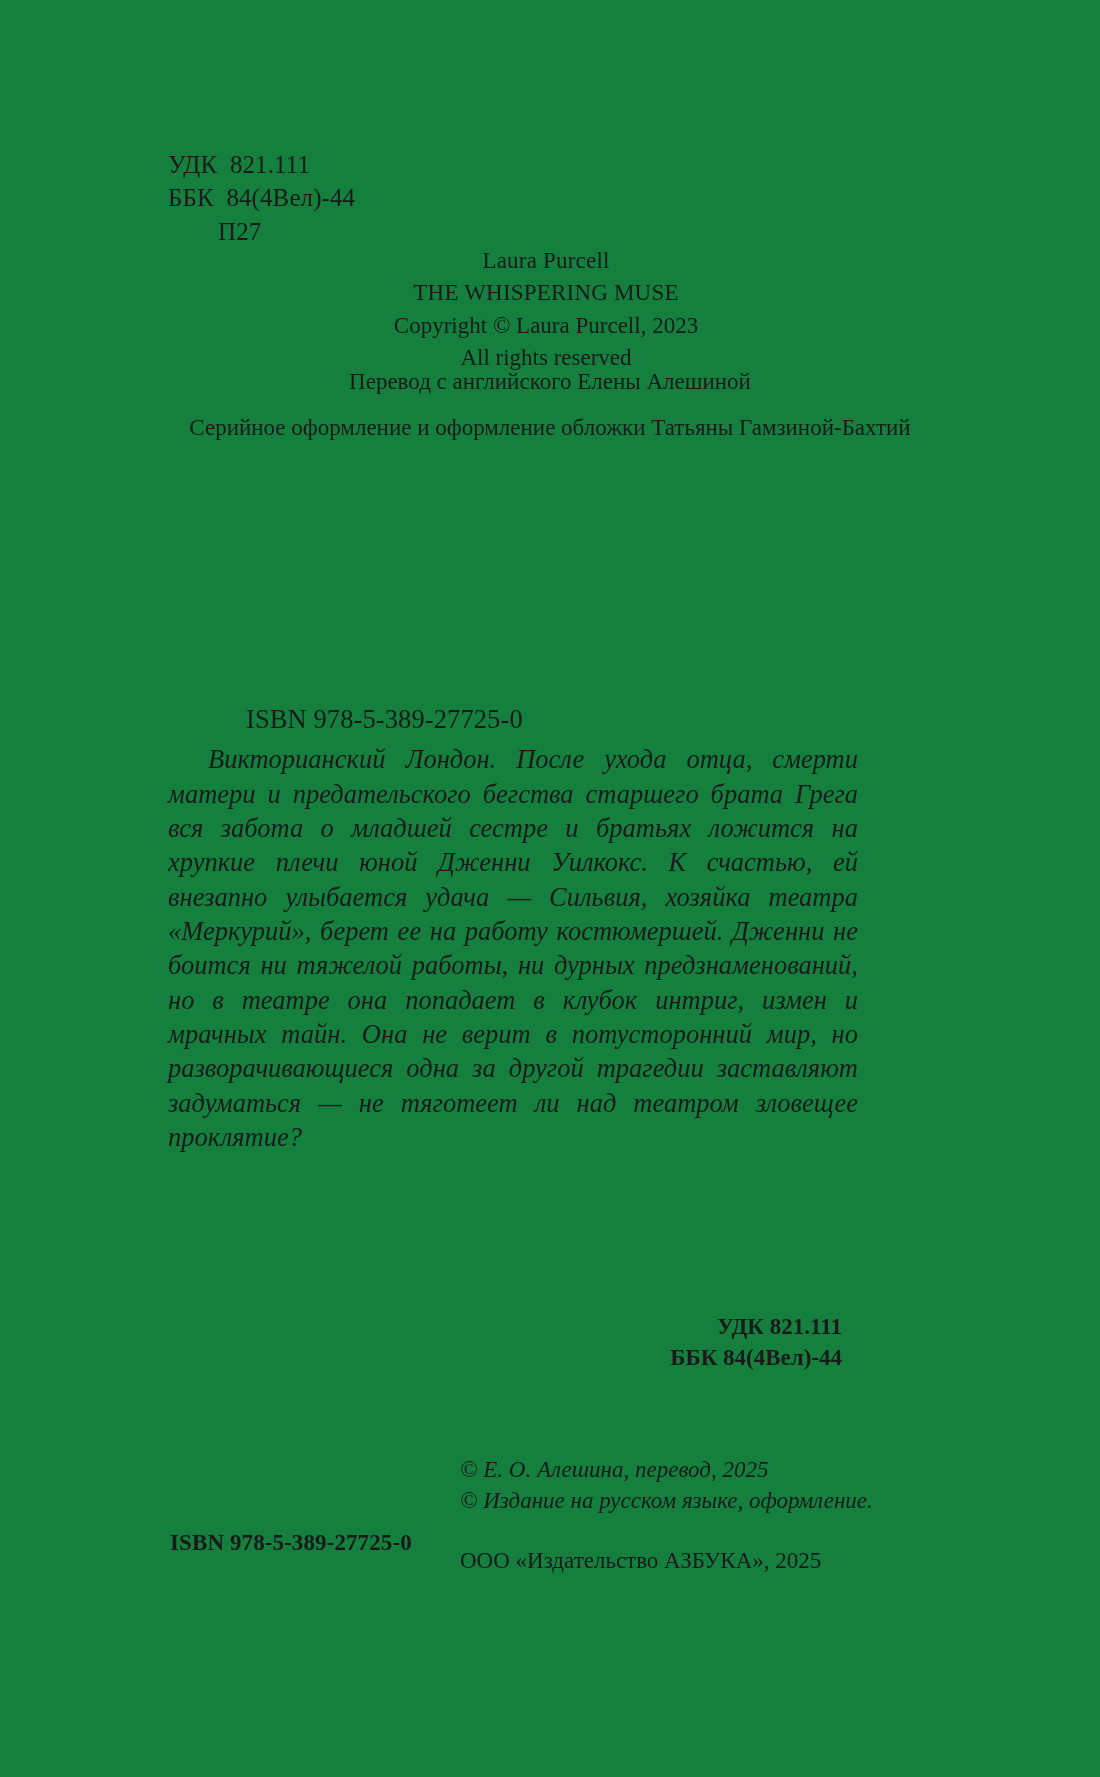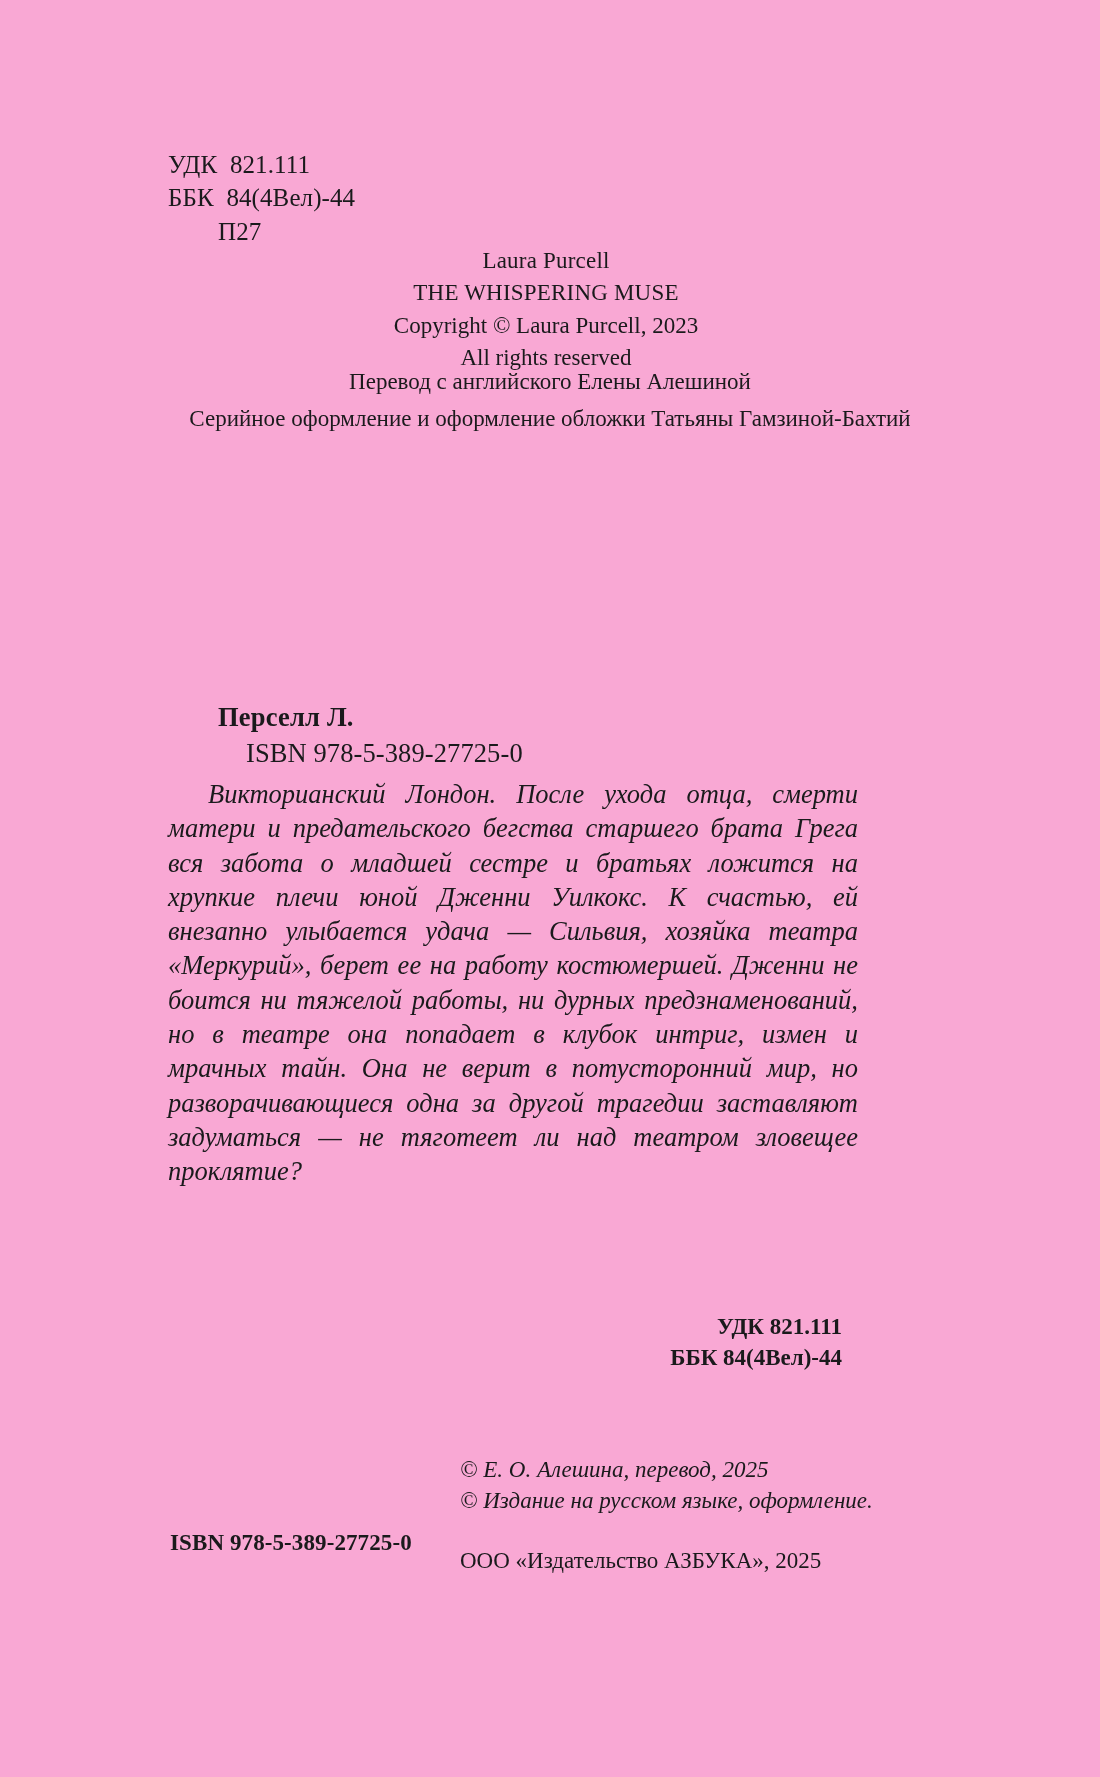--- a/index.html
+++ b/index.html
@@ -12,21 +12,21 @@
     width: 1100px;
     height: 1777px;
     position: relative;
     font-family: "Liberation Serif", "DejaVu Serif", serif;
     color: #1a1a1c;
     overflow: hidden;
   }
   .page {
     position: absolute;
     inset: 0;
-    background: #f9a8d4;
+    background: #15803d;
   }
 
   
   .class-codes {
     position: absolute;
     left: 168px;
     top: 148px;
     font-size: 25px;
     line-height: 1.33;
     letter-spacing: 0.1px;
@@ -58,21 +58,21 @@
   .credits-block {
     position: absolute;
     left: 0;
     right: 0;
     top: 370px;
     text-align: center;
     font-size: 23px;
     line-height: 1.0;
   }
   .credits-block .credit-line {
-    margin-bottom: 14px;
+    margin-bottom: 23px;
   }
   .credits-block .credit-line:last-child {
     margin-bottom: 0;
   }
 
   
   .biblio {
     position: absolute;
     left: 168px;
     top: 700px;
@@ -173,21 +173,20 @@
     <div class="copyright">Copyright © Laura Purcell, 2023</div>
     <div class="rights">All rights reserved</div>
   </div>
 
   <div class="credits-block">
     <div class="credit-line">Перевод с английского Елены Алешиной</div>
     <div class="credit-line">Серийное оформление и оформление обложки Татьяны Гамзиной-Бахтий</div>
   </div>
 
   <div class="biblio">
-    <div class="surname">Перселл Л.</div>
     <div class="isbn-main">ISBN 978-5-389-27725-0</div>
     <div class="annotation">Викторианский Лондон. После ухода отца, смерти матери и предательского бегства старшего брата Грега вся забота о младшей сестре и братьях ложится на хрупкие плечи юной Дженни Уилкокс. К счастью, ей внезапно улыбается удача — Сильвия, хозяйка театра «Меркурий», берет ее на работу костюмершей. Дженни не боится ни тяжелой работы, ни дурных предзнаменований, но в театре она попадает в клубок интриг, измен и мрачных тайн. Она не верит в потусторонний мир, но разворачивающиеся одна за другой трагедии заставляют задуматься — не тяготеет ли над театром зловещее проклятие?</div>
   </div>
 
   <div class="codes-right">
     <div>УДК 821.111</div>
     <div>ББК 84(4Вел)-44</div>
   </div>
 
   <div class="footer">

